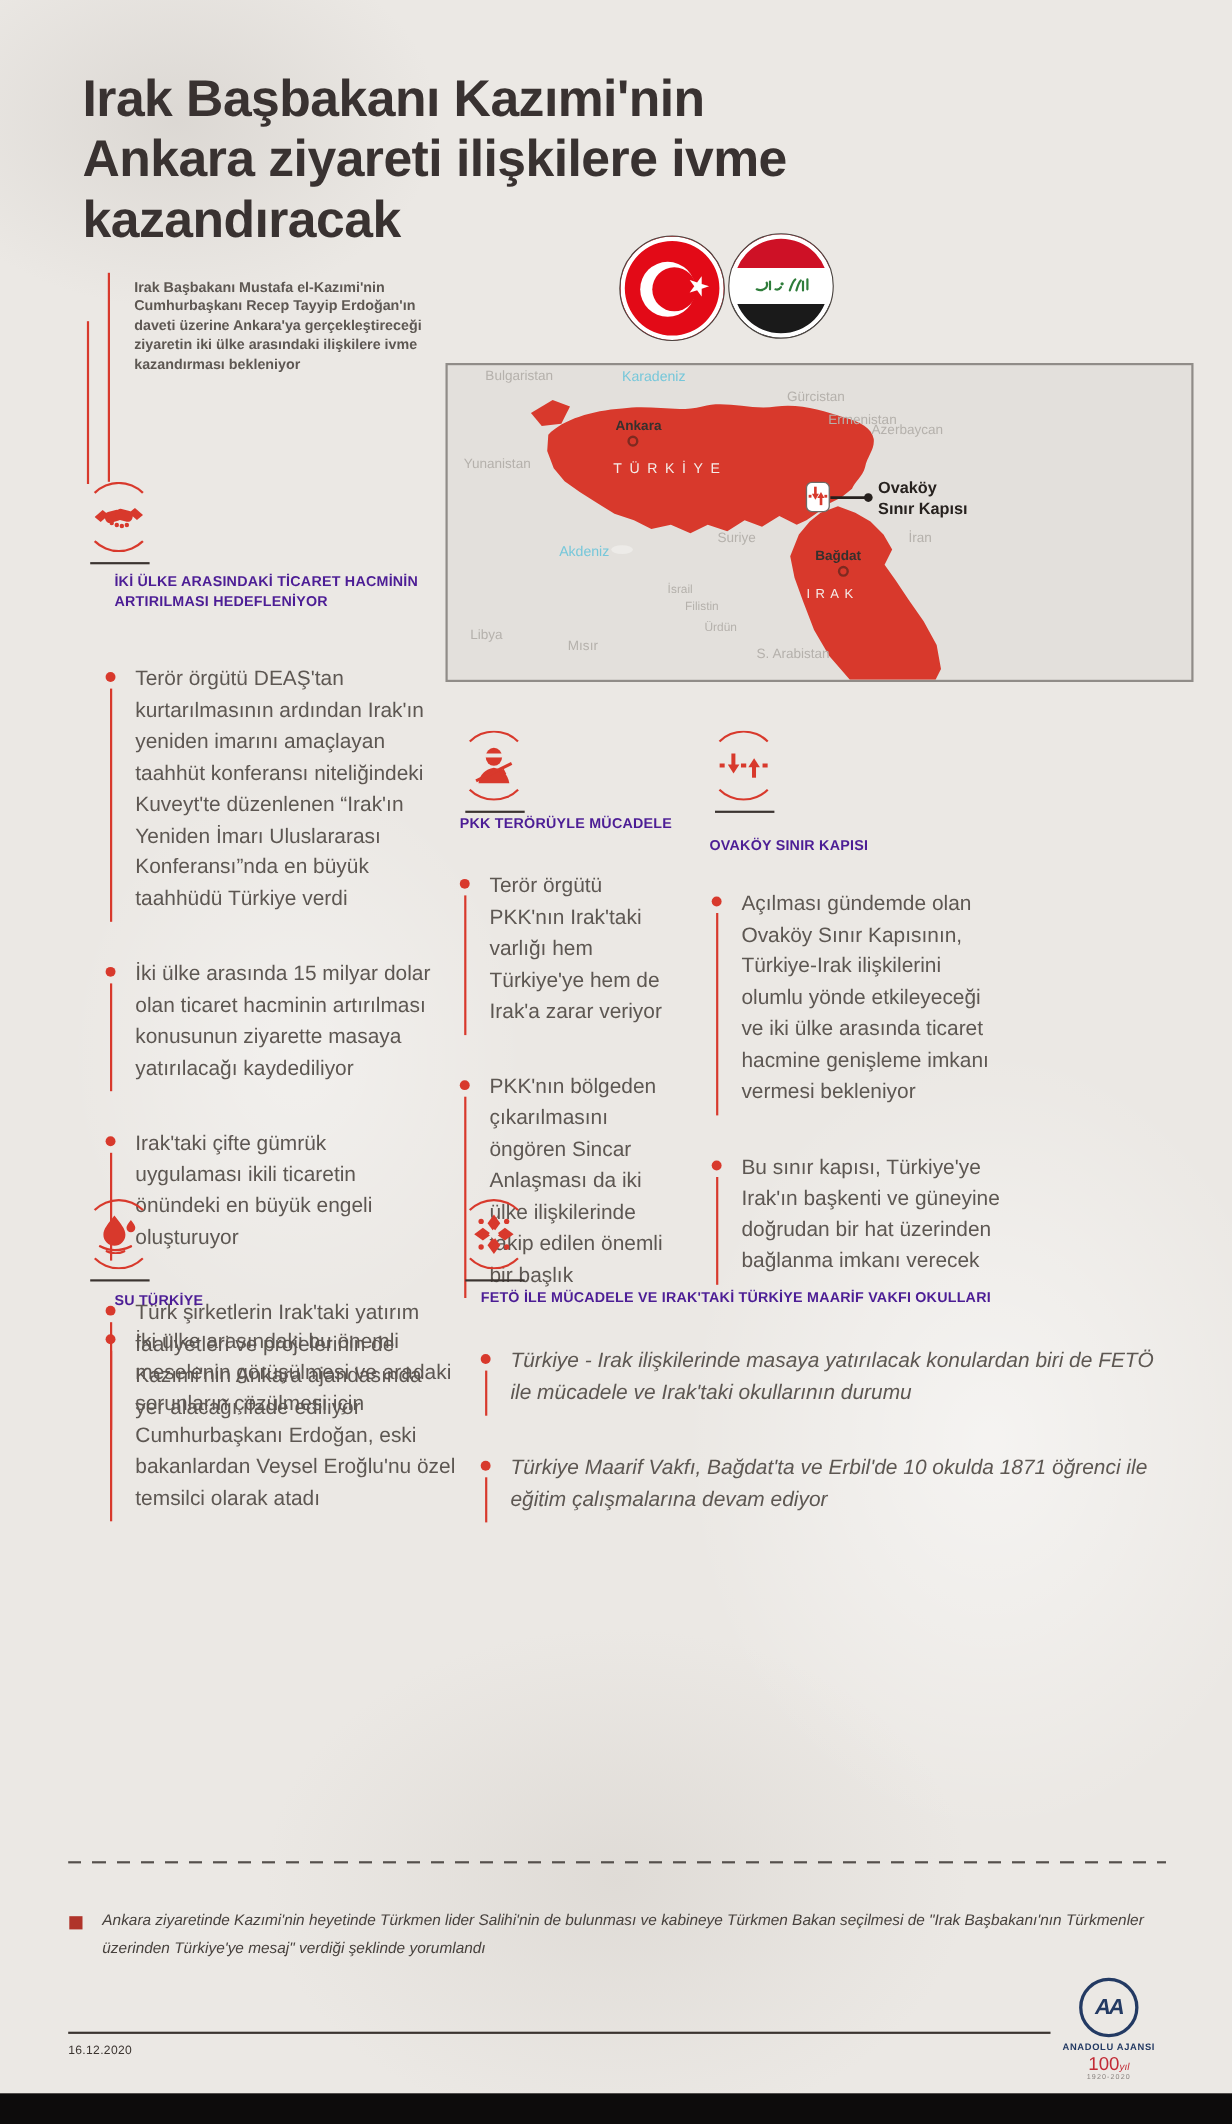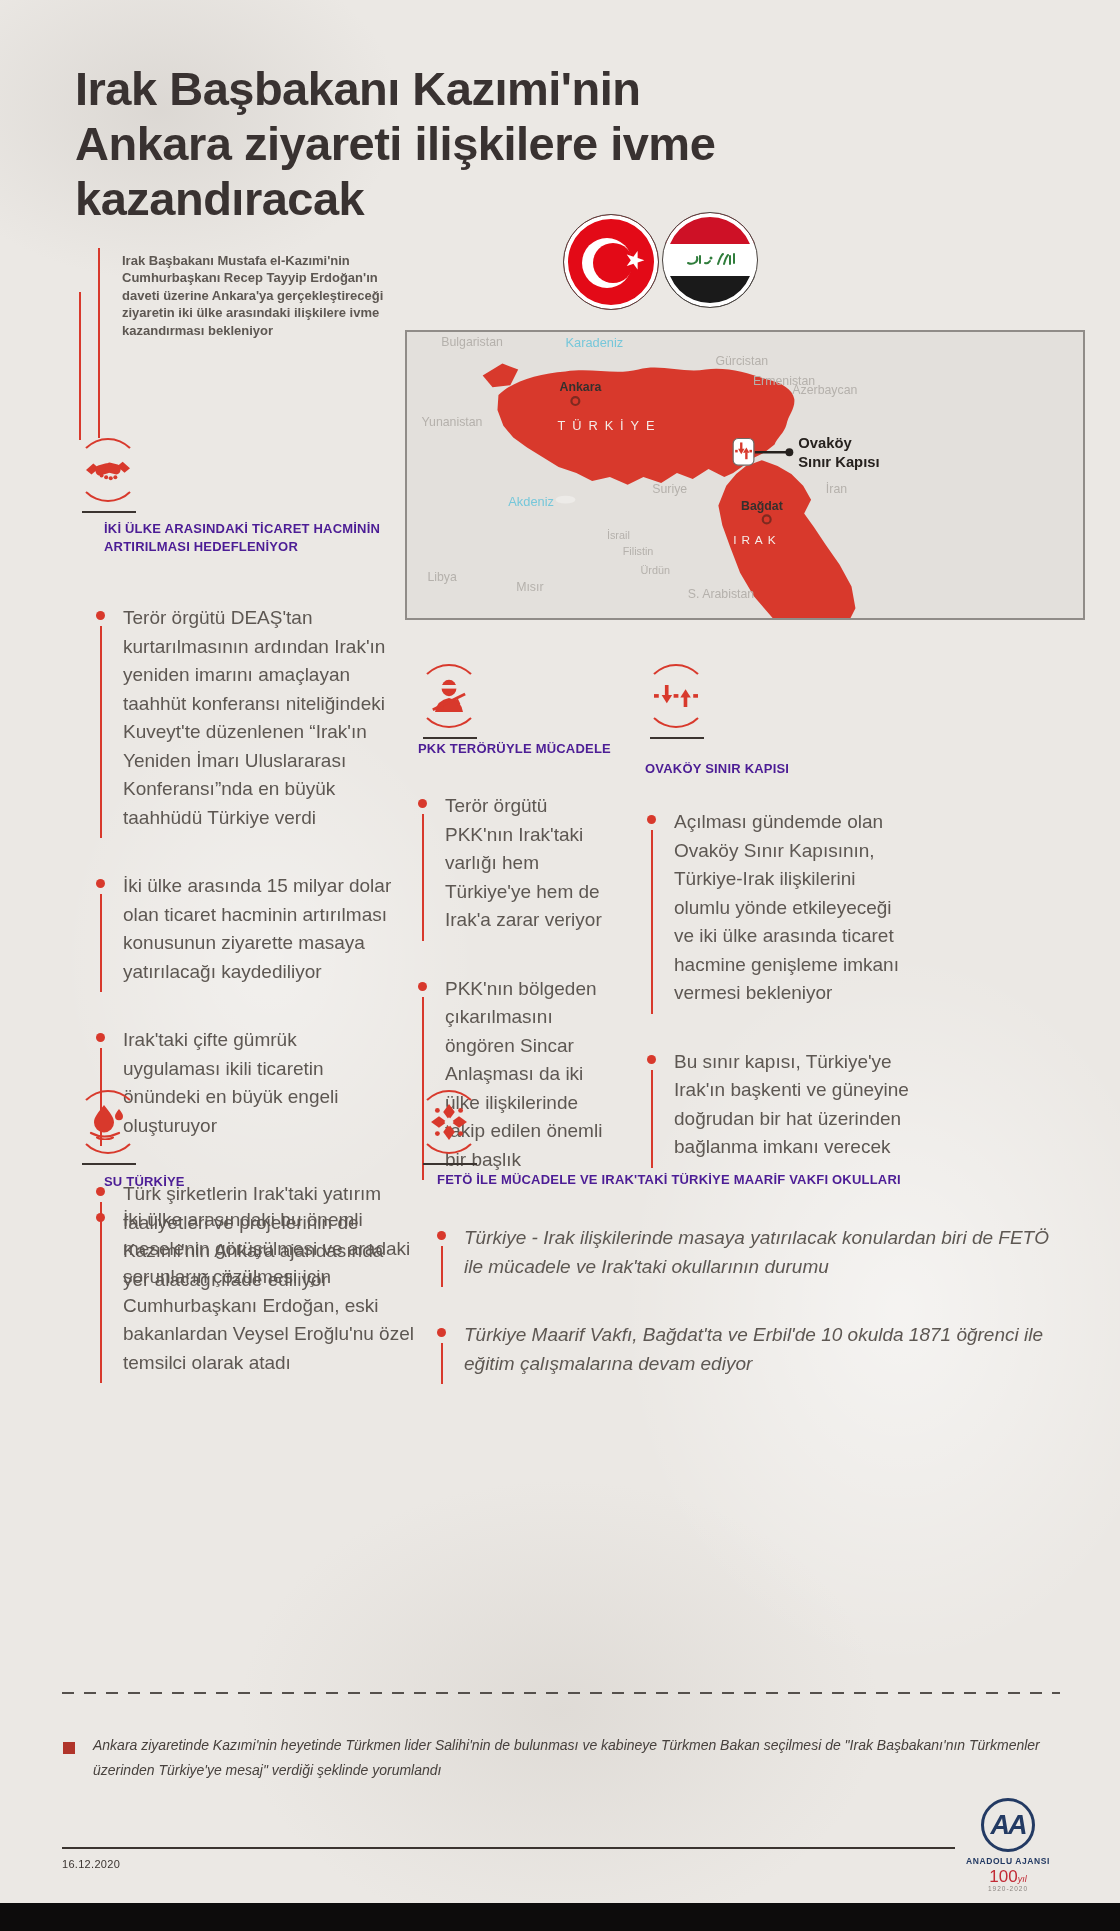--- a/index.html
+++ b/index.html
@@ -76,21 +76,21 @@
   .dashed{left:62px;top:1692px;width:998px;height:2px;
           background:repeating-linear-gradient(90deg,#55504c 0 12px,transparent 12px 22px);}
   .footnote{left:63px;top:1733px;width:1002px;font-style:italic;font-size:14px;line-height:1.75;color:#47413d;
             position:absolute;padding-left:30px;}
   .footnote::before{content:"";position:absolute;left:0;top:9px;width:12px;height:12px;background:#b0342a;}
   .bottom-rule{left:62px;top:1847px;width:893px;height:2px;background:#3b3430;}
   .date{left:62px;top:1858px;font-size:11px;color:#3b3430;letter-spacing:.3px;}
 
   .aa-logo{left:948px;top:1798px;width:120px;text-align:center;color:var(--navy);}
   .aa-circle{width:54px;height:54px;border:3px solid var(--navy);border-radius:50%;margin:0 auto;
-             display:flex;align-items:center;justify-content:center;font-weight:bold;font-size:27px;
+             display:flex;align-items:center;justify-content:center;font-weight:bold;font-size:20px;
              font-style:italic;letter-spacing:-2px;}
   .aa-name{font-size:8.5px;font-weight:bold;letter-spacing:.6px;margin-top:4px;}
   .aa-100{font-size:17px;color:#c22a35;line-height:1;margin-top:2px;}
   .aa-100 .yil{font-size:9px;font-style:italic;}
   .aa-range{font-size:6.5px;color:#8a8580;letter-spacing:1px;}
 
   .black-bar{left:0;top:1903px;width:1120px;height:28px;background:#0d0c0c;}
 </style>
 </head>
 <body>

